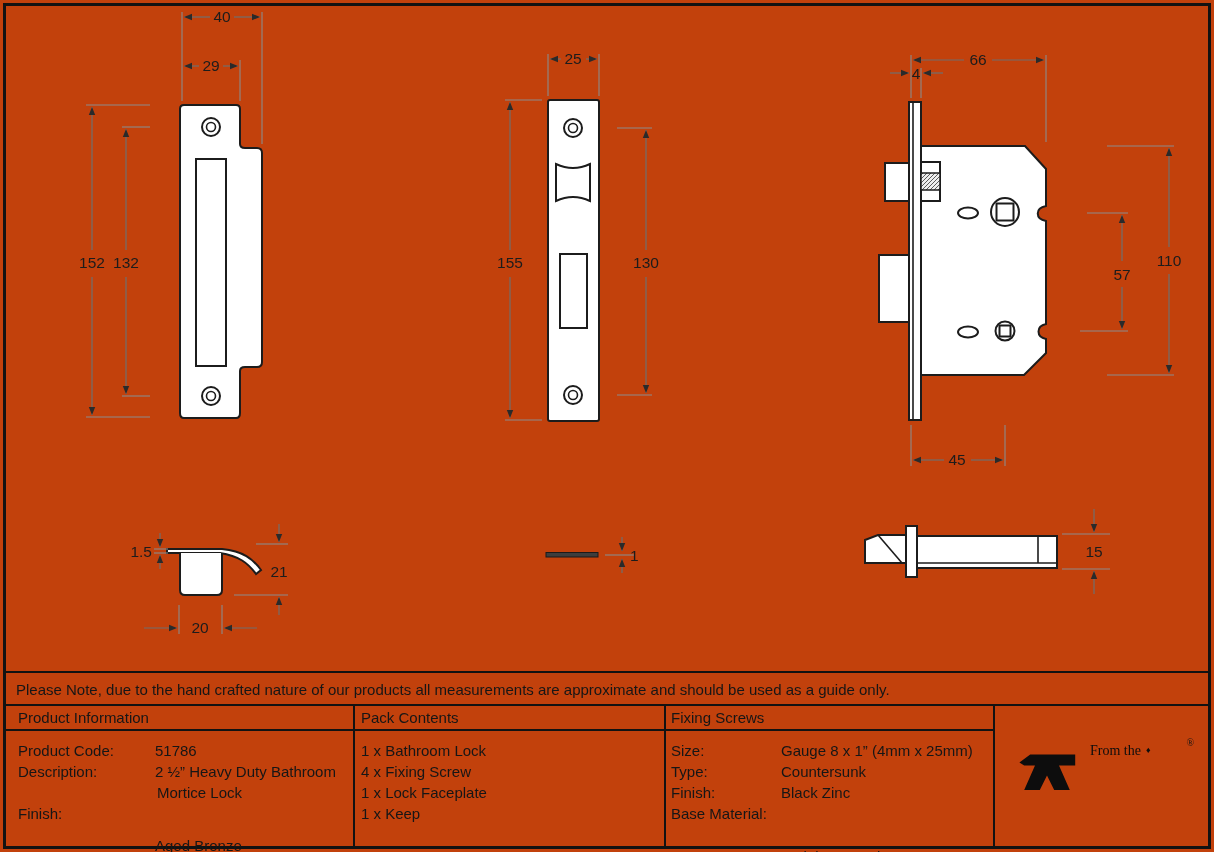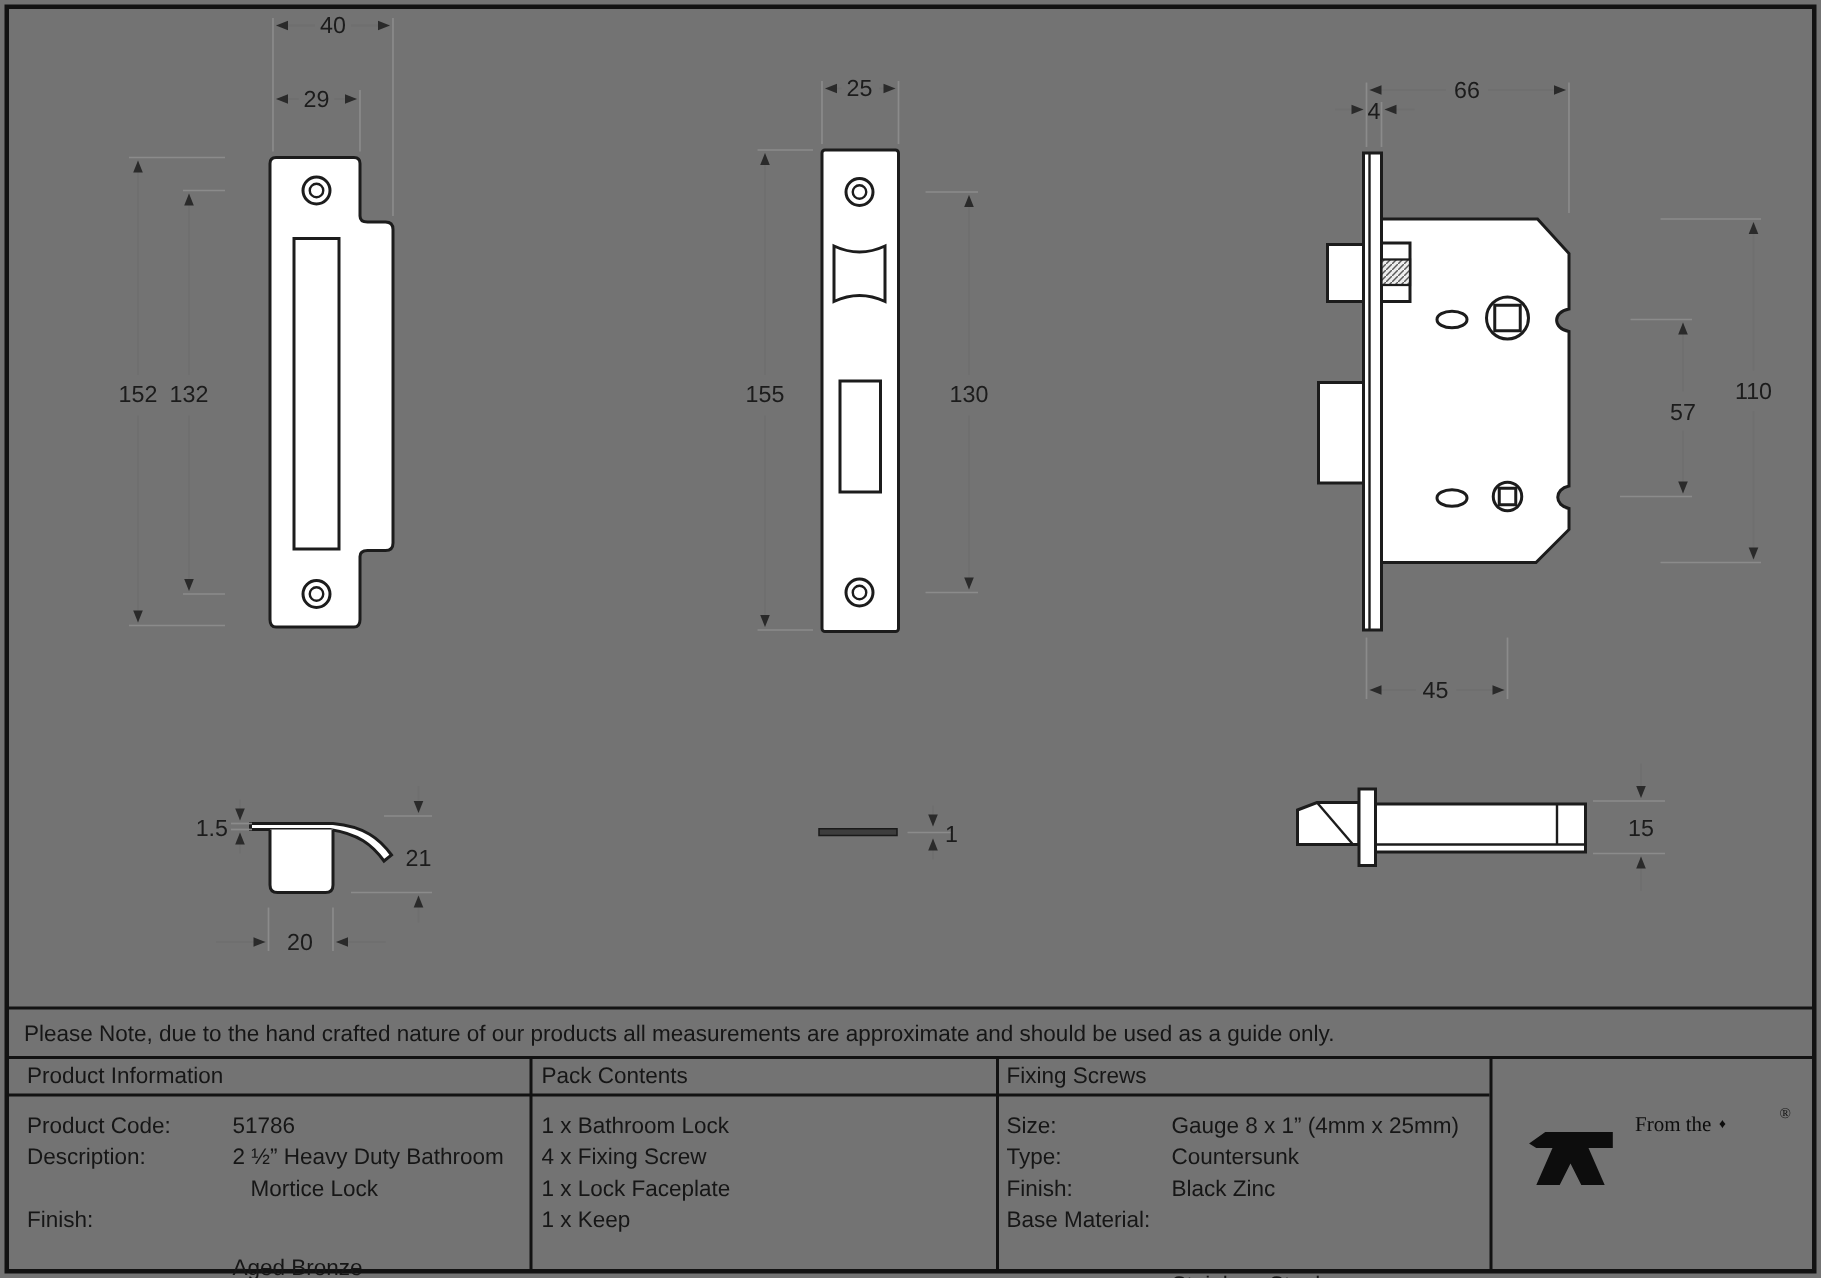--- a/index.html
+++ b/index.html
@@ -1,16 +1,16 @@
 <!DOCTYPE html>
 <html><head>
 <meta charset="utf-8">
 <style>
   html,body{margin:0;padding:0;background:#fff;}
-  .page{position:relative;width:1214px;height:852px;background:#737373;
+  .page{position:relative;width:1214px;height:852px;background:#c2410c;
         font-family:"Liberation Sans",sans-serif;color:#161616;overflow:hidden;}
   .frame{position:absolute;left:3px;top:3px;right:3px;bottom:3px;border:3px solid #121212;pointer-events:none;}
   .hline{position:absolute;height:2px;background:#121212;}
   .vline{position:absolute;width:2px;background:#121212;}
   .lbl{position:absolute;font-size:15px;line-height:19px;white-space:nowrap;color:#161616;}
   svg text{font-family:"Liberation Sans",sans-serif;font-size:15.5px;fill:#1c1c1c;}
   .tmid{text-anchor:middle;}
   .tend{text-anchor:end;}
   .obj{fill:#ffffff;stroke:#1c1c1c;stroke-width:2;}
   .obj-thin{fill:none;stroke:#1c1c1c;stroke-width:1.6;}
@@ -233,21 +233,21 @@
   
   <div class="lbl" style="left:16px;top:680px;">Please Note, due to the hand crafted nature of our products all measurements are approximate and should be used as a guide only.</div>
 
   
   
   <div class="lbl" style="left:18px;top:708px;">Product Information</div>
   <div class="lbl" style="left:18px;top:741px;">Product Code:</div>
   <div class="lbl" style="left:155px;top:741px;">51786</div>
   <div class="lbl" style="left:18px;top:762px;">Description:</div>
   <div class="lbl" style="left:155px;top:762px;">2 ½” Heavy Duty Bathroom</div>
-  <div class="lbl" style="left:167px;top:783px;">Mortice Lock</div>
+  <div class="lbl" style="left:157px;top:783px;">Mortice Lock</div>
   <div class="lbl" style="left:18px;top:804px;">Finish:</div>
   <div class="lbl" style="left:155px;top:804px;margin-top:32px;">Aged Bronze</div>
 
   
   <div class="lbl" style="left:361px;top:708px;">Pack Contents</div>
   <div class="lbl" style="left:361px;top:741px;">1 x Bathroom Lock</div>
   <div class="lbl" style="left:361px;top:762px;">4 x Fixing Screw</div>
   <div class="lbl" style="left:361px;top:783px;">1 x Lock Faceplate</div>
   <div class="lbl" style="left:361px;top:804px;">1 x Keep</div>
 

